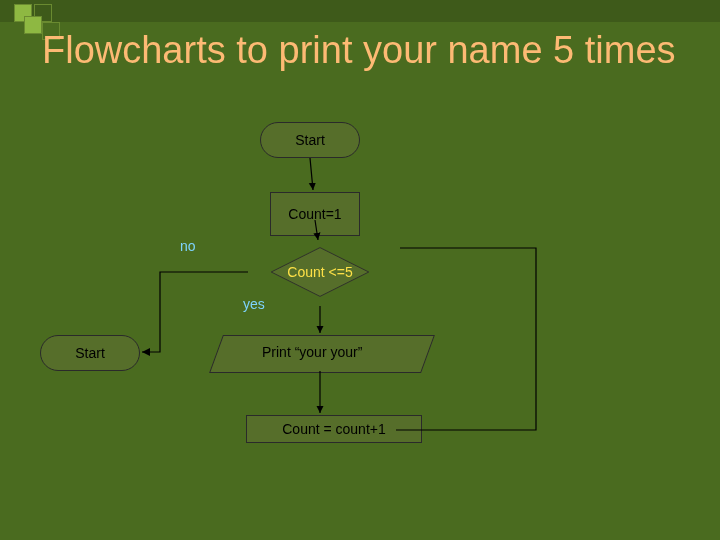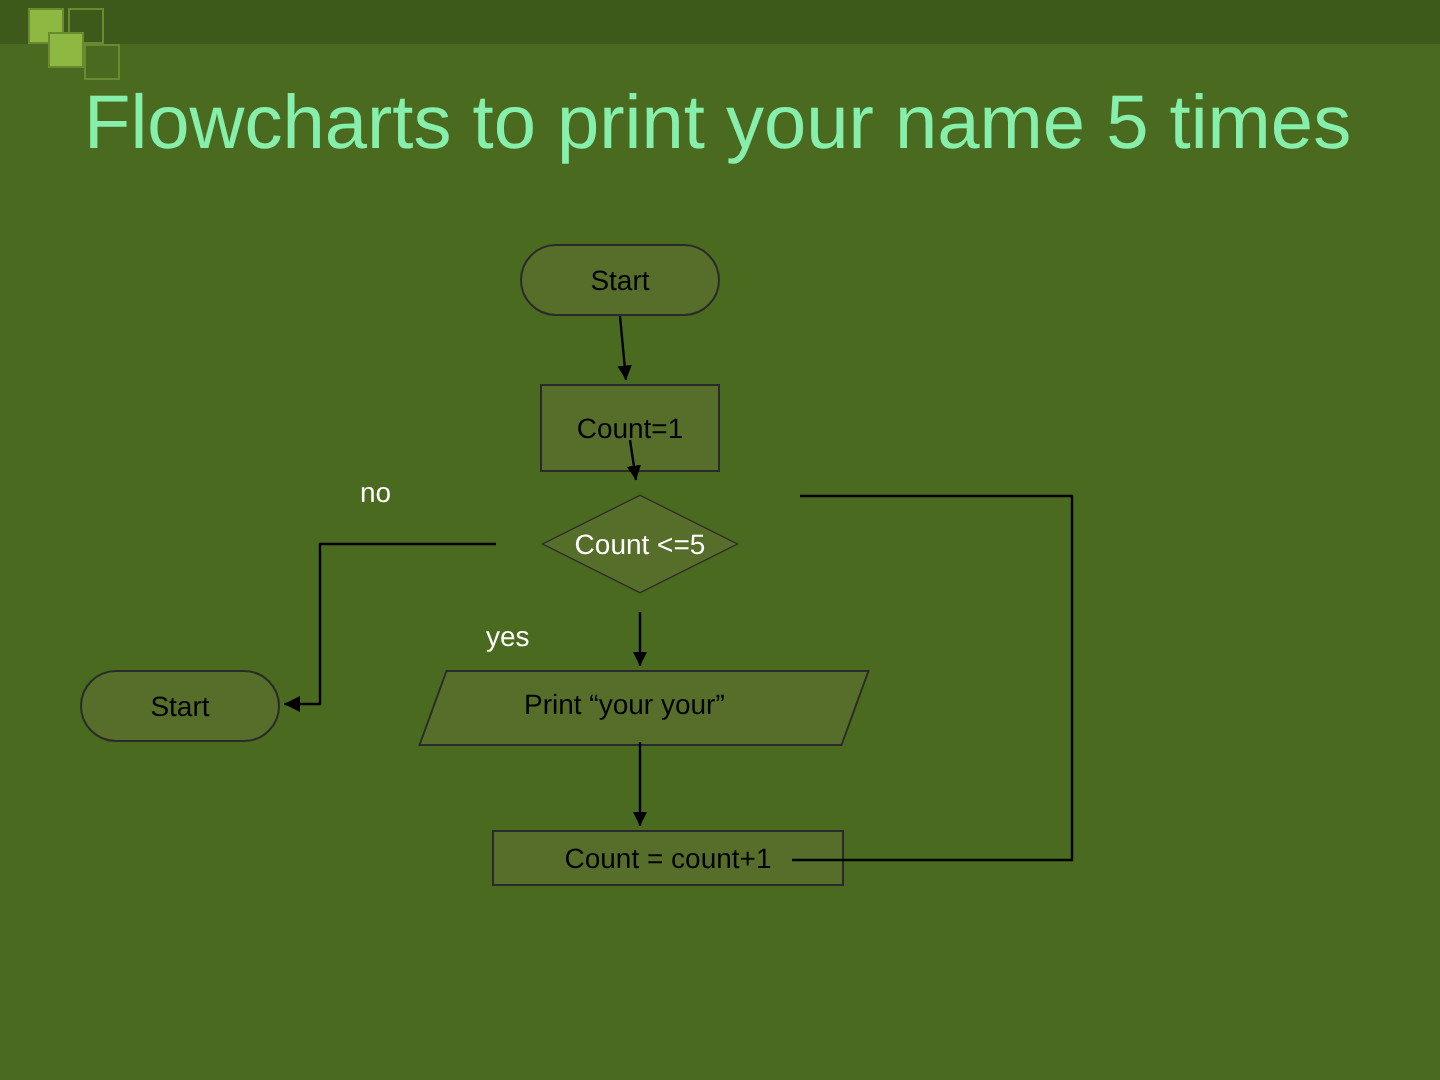--- a/index.html
+++ b/index.html
@@ -27,25 +27,24 @@
     background: #8eb842;
     border: 1px solid #6a8a30;
   }
   .deco-square.hollow {
     background: transparent;
   }
   .title {
     position: absolute;
     top: 28px;
     left: 42px;
-    color: #86efac;
+    color: #fdba74;
     font-size: 38px;
     line-height: 44px;
     font-weight: normal;
-    margin-top: 12px;
   }
   .shape {
     position: absolute;
     color: #000;
     font-size: 14px;
     display: flex;
     align-items: center;
     justify-content: center;
     box-sizing: border-box;
   }
@@ -70,36 +69,36 @@
     border: 1px solid #2a2a2a;
     transform: scaleY(0.5) rotate(45deg);
     transform-origin: center center;
     box-sizing: border-box;
   }
   .diamond-label {
     position: absolute;
     width: 100%;
     text-align: center;
     font-size: 14px;
-    color: #ffffff;
+    color: #fde047;
   }
   .paral {
     position: absolute;
     background: #566e2a;
     border: 1px solid #2a2a2a;
     transform: skewX(-20deg);
   }
   .paral-label {
     position: absolute;
     color: #000;
     font-size: 14px;
   }
   .label {
     position: absolute;
-    color: #ffffff;
+    color: #7dd3fc;
     font-size: 14px;
     text-align: right;
   }
   svg.conn {
     position: absolute;
     top: 0;
     left: 0;
     width: 720px;
     height: 540px;
     pointer-events: none;
@@ -123,21 +122,21 @@
 <div class="shape process" style="left:270px;top:192px;width:90px;height:44px">
   <span>Count=1</span>
 </div>
 
 <div class="diamond-wrap" style="left:240px;top:237px;width:160px;height:70px">
   <div class="diamond" style="left:45px;top:0;width:70px;height:70px"></div>
   <div class="diamond-label" style="top:27px">Count &lt;=5</div>
 </div>
 
 <div class="label" style="left:180px;top:238px">no</div>
-<div class="label" style="left:243px;top:310px">yes</div>
+<div class="label" style="left:243px;top:296px">yes</div>
 
 <div class="paral" style="left:216px;top:335px;width:210px;height:36px"></div>
 <div class="paral-label" style="left:262px;top:344px">Print “your your”</div>
 
 <div class="shape process" style="left:246px;top:415px;width:176px;height:28px">
   <span>Count = count+1</span>
 </div>
 
 <div class="shape terminator" style="left:40px;top:335px;width:100px;height:36px">
   <span>Start</span>

